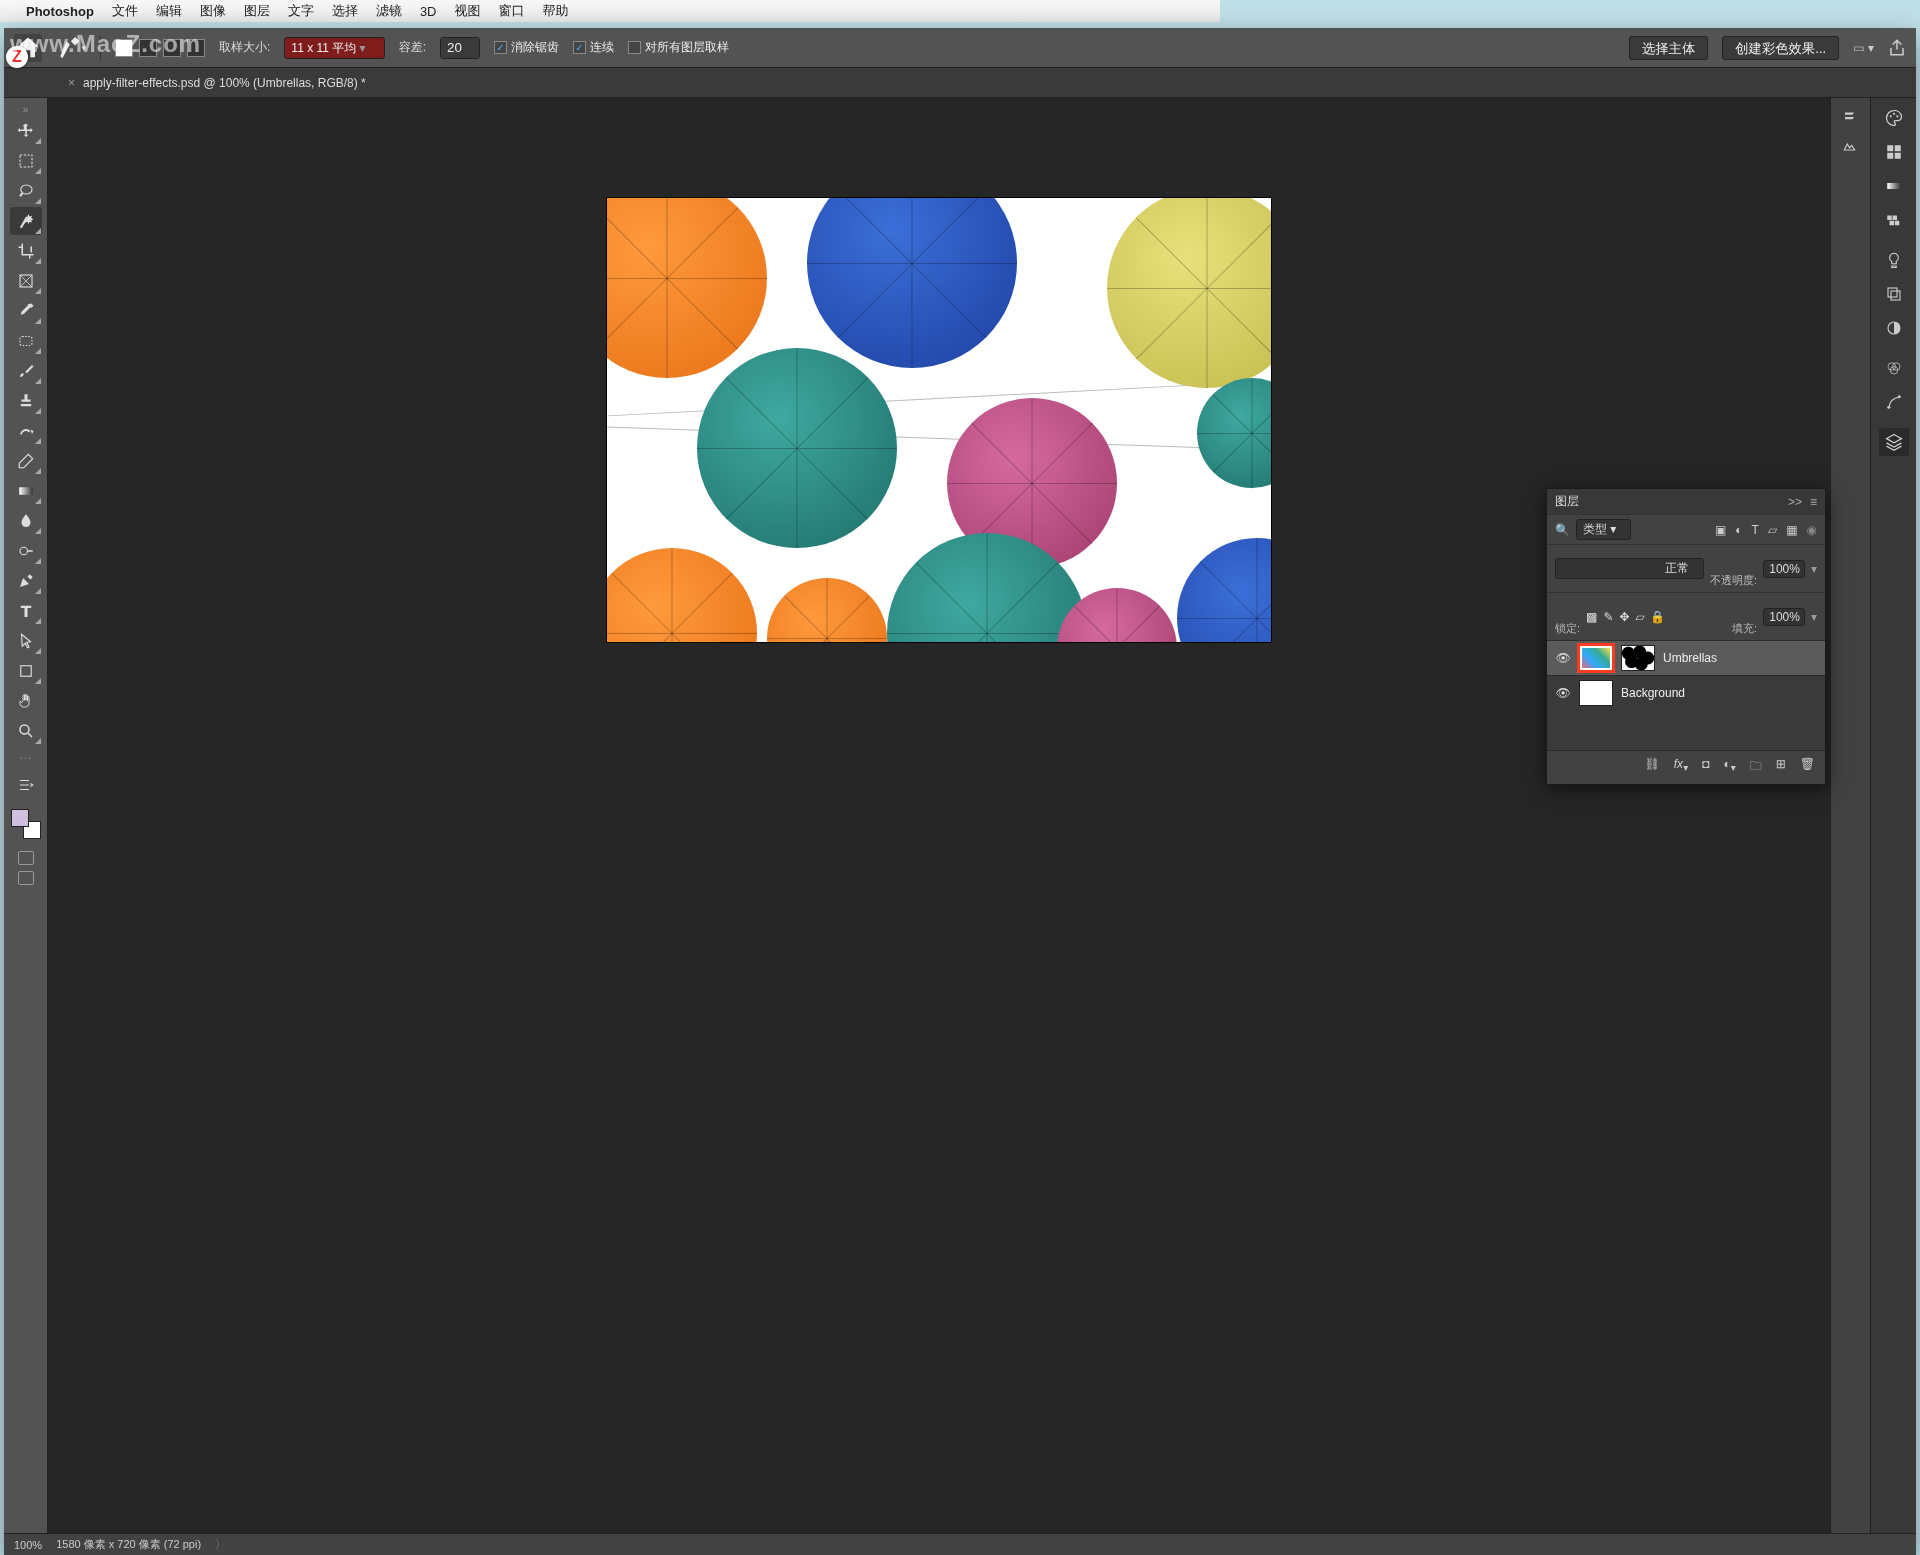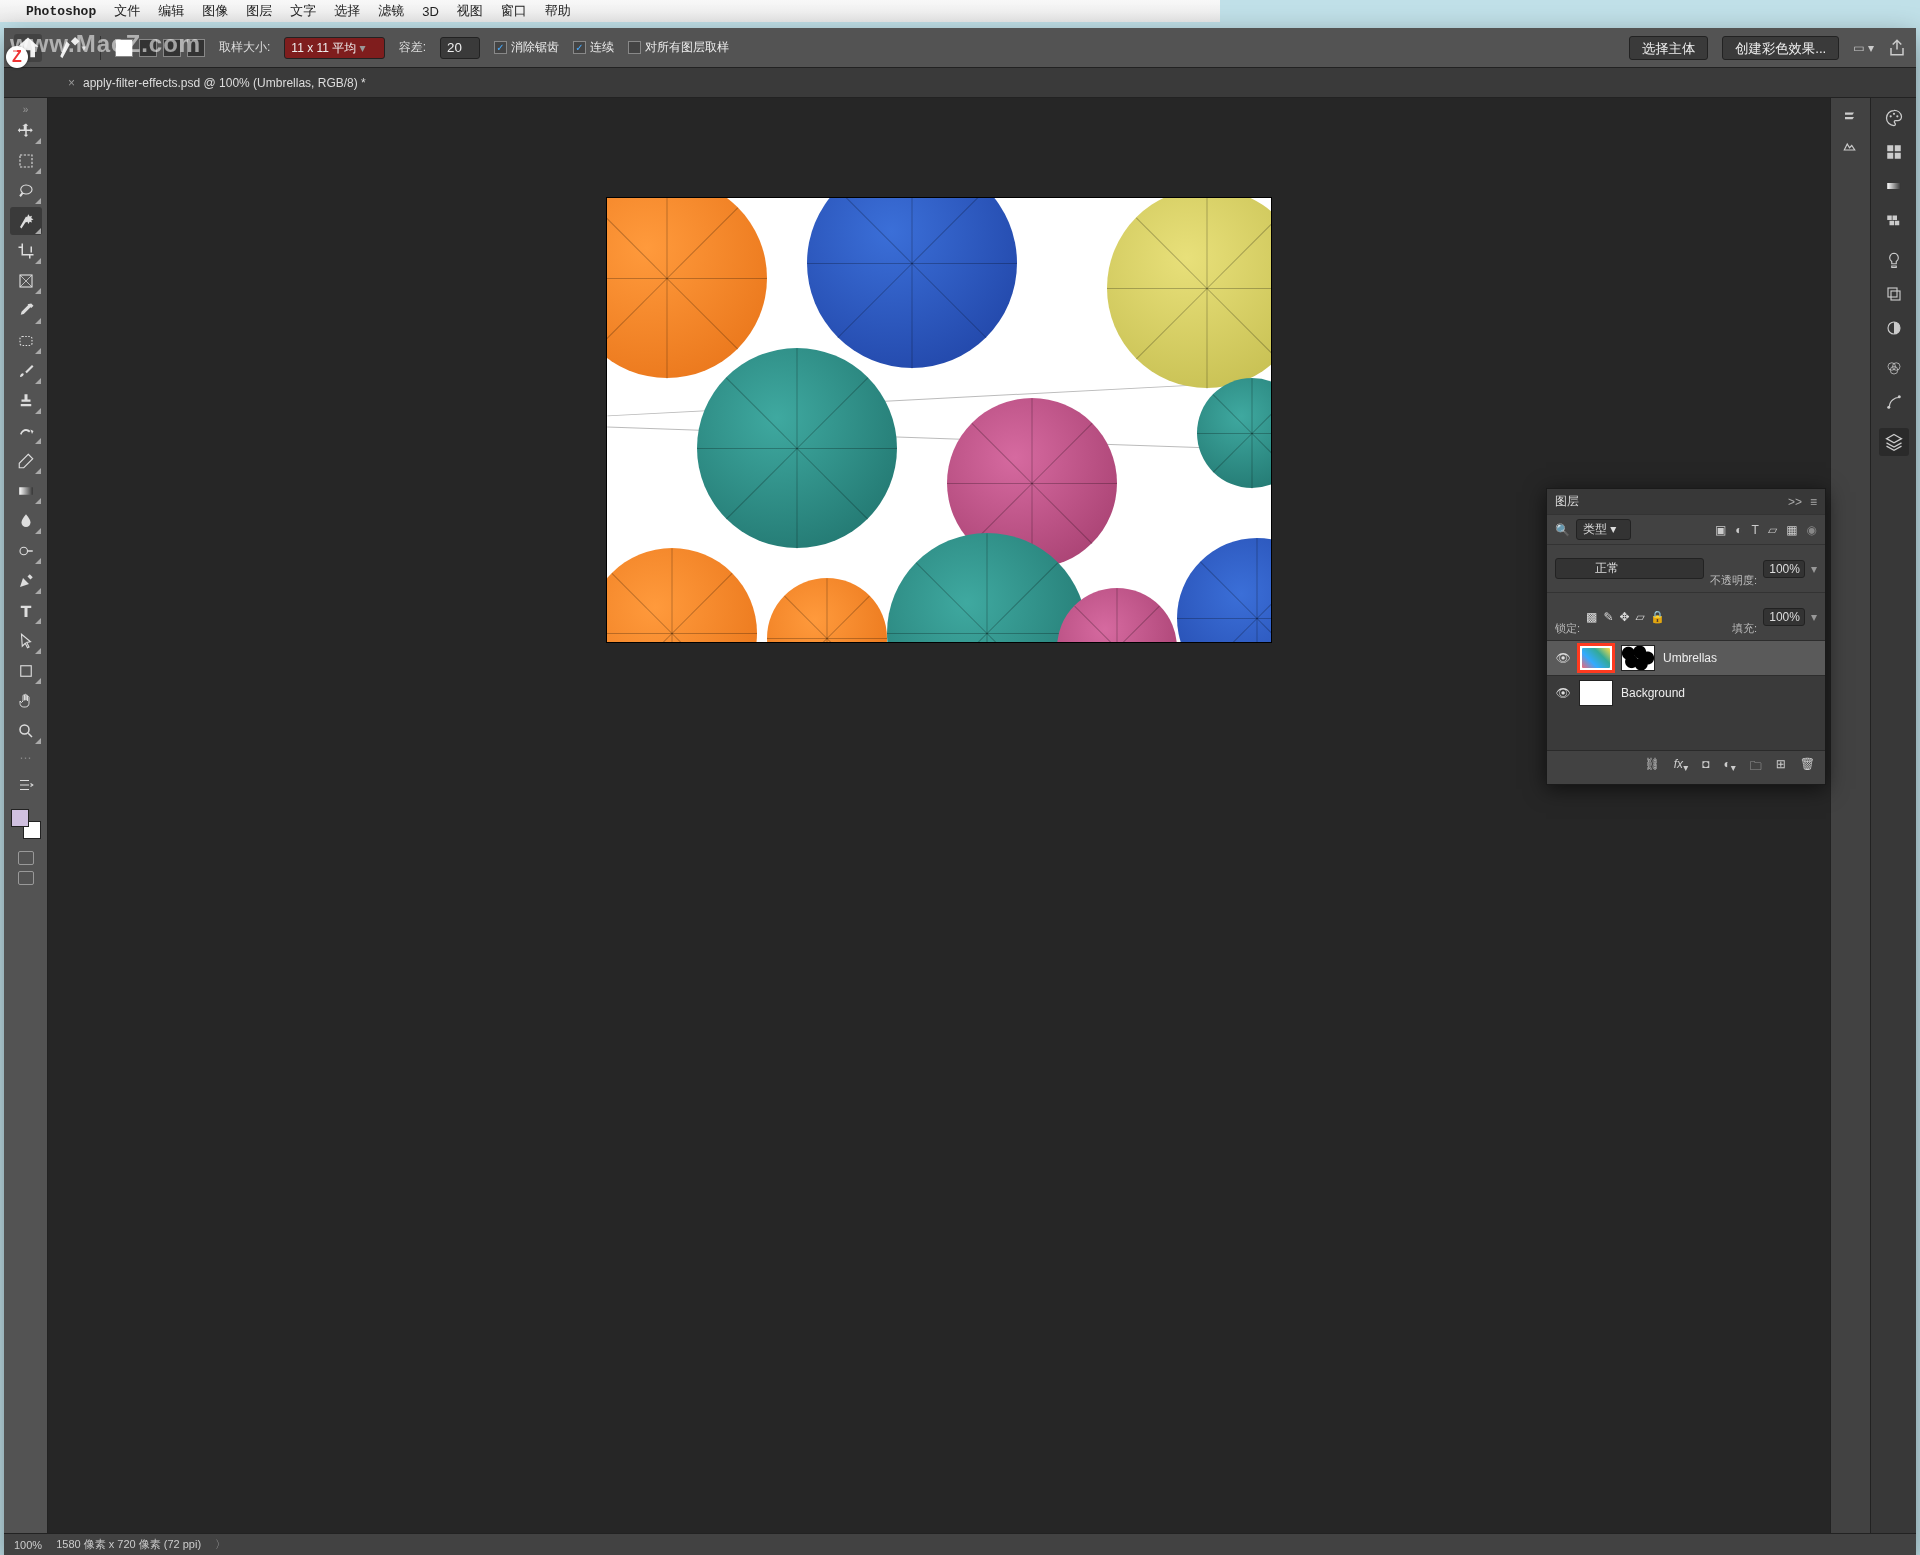--- a/index.html
+++ b/index.html
@@ -1,21 +1,21 @@
 <!DOCTYPE html>
 <html><head>
 <meta charset="utf-8">
 <style>
 * { margin: 0; padding: 0; box-sizing: border-box; font-family: -apple-system, "Helvetica Neue", Arial, sans-serif; }
 body { background: #c0e0e8; width: 1220px; height: 990px; overflow: hidden; font-size: 13px; color: #ddd; }
 
 
 .mac-menubar { height: 22px; background: linear-gradient(#f8f8f8,#eaeaea); display: flex; align-items: center; padding: 0 8px; color: #222; font-size: 13px; gap: 18px; }
 .mac-menubar .apple { font-size: 14px; }
-.mac-menubar .app-name { font-weight: 700; font-family: Liberation Mono, monospace; }
+.mac-menubar .app-name { font-weight: 700; }
 
 
 .window { position: absolute; top: 28px; left: 4px; right: 4px; bottom: 0; background: #323232; border-radius: 6px 6px 0 0; display: flex; flex-direction: column; box-shadow: 0 10px 30px rgba(0,0,0,0.4); }
 .titlebar { height: 24px; display: flex; align-items: center; justify-content: center; position: relative; background: #383838; border-radius: 6px 6px 0 0; }
 .traffic { position: absolute; left: 10px; top: 5px; display: flex; gap: 8px; }
 .traffic span { width: 12px; height: 12px; border-radius: 50%; display: block; }
 .tl-close { background: #ff5f57; } .tl-min { background: #febc2e; } .tl-max { background: #28c840; }
 .title-text { color: #ccc; font-size: 13px; }
 
 
@@ -75,21 +75,21 @@
 .right-iconcol .ric { width:28px; height:26px; display:flex; align-items:center; justify-content:center; color:#ccc; border-radius:3px; }
 .right-panelcol { width: 46px; background: #383838; display:flex; flex-direction:column; align-items:center; padding-top:6px; gap:6px; border-left:1px solid #222; }
 .right-panelcol .pic { width:30px; height:28px; display:flex; align-items:center; justify-content:center; color:#ccc; }
 .right-panelcol .pic.active { background:#2a2a2a; border-radius:3px; }
 
 
 .layers-panel { position:absolute; top: 460px; right: 90px; width: 280px; background: #424242; border: 1px solid #1a1a1a; box-shadow: 0 4px 20px rgba(0,0,0,0.6); font-size:12px; }
 .lp-header { display:flex; align-items:center; justify-content:space-between; padding:4px 8px; background:#383838; }
 .lp-header-right { display:flex; gap:8px; align-items:center; color:#aaa; }
 .lp-row { display:flex; align-items:center; gap:6px; padding:4px 8px; border-top:1px solid #333; }
-.lp-sel { background:#333; border:1px solid #222; padding:1px 14px 1px 6px; border-radius:3px; color:#ddd; }
+.lp-sel { background:#333; border:1px solid #222; padding:1px 14px 1px 6px; border-radius:3px; color:#ddd;text-align:right; }
 .lp-icons { display:flex; gap:9px; margin-left:auto; color:#ccc; }
 .lp-small { font-size:11px; color:#bbb;margin-top:24px; }
 .lp-pct { background:#333; border:1px solid #222; padding:1px 4px; border-radius:3px; width:42px; text-align:right; }
 .layer-list { background:#3a3a3a; }
 .layer { display:flex; align-items:center; gap:8px; padding:4px 8px; border-top:1px solid #2d2d2d; }
 .layer.selected { background:#5a5a5a; }
 .vis-eye { width:16px; text-align:center; }
 .thumb { width:34px; height:26px; border:1px solid #222; background:#fff; position:relative; }
 .thumb.hl { outline: 3px solid #ff3a1f; outline-offset: -1px; }
 .mask-thumb { width:34px; height:26px; border:1px solid #222; background: radial-gradient(circle at 20% 30%, #000 6px, transparent 7px), radial-gradient(circle at 55% 25%, #000 6px, transparent 7px), radial-gradient(circle at 80% 50%, #000 6px, transparent 7px), radial-gradient(circle at 30% 65%, #000 6px, transparent 7px), radial-gradient(circle at 60% 75%, #000 6px, transparent 7px), #fff; }

